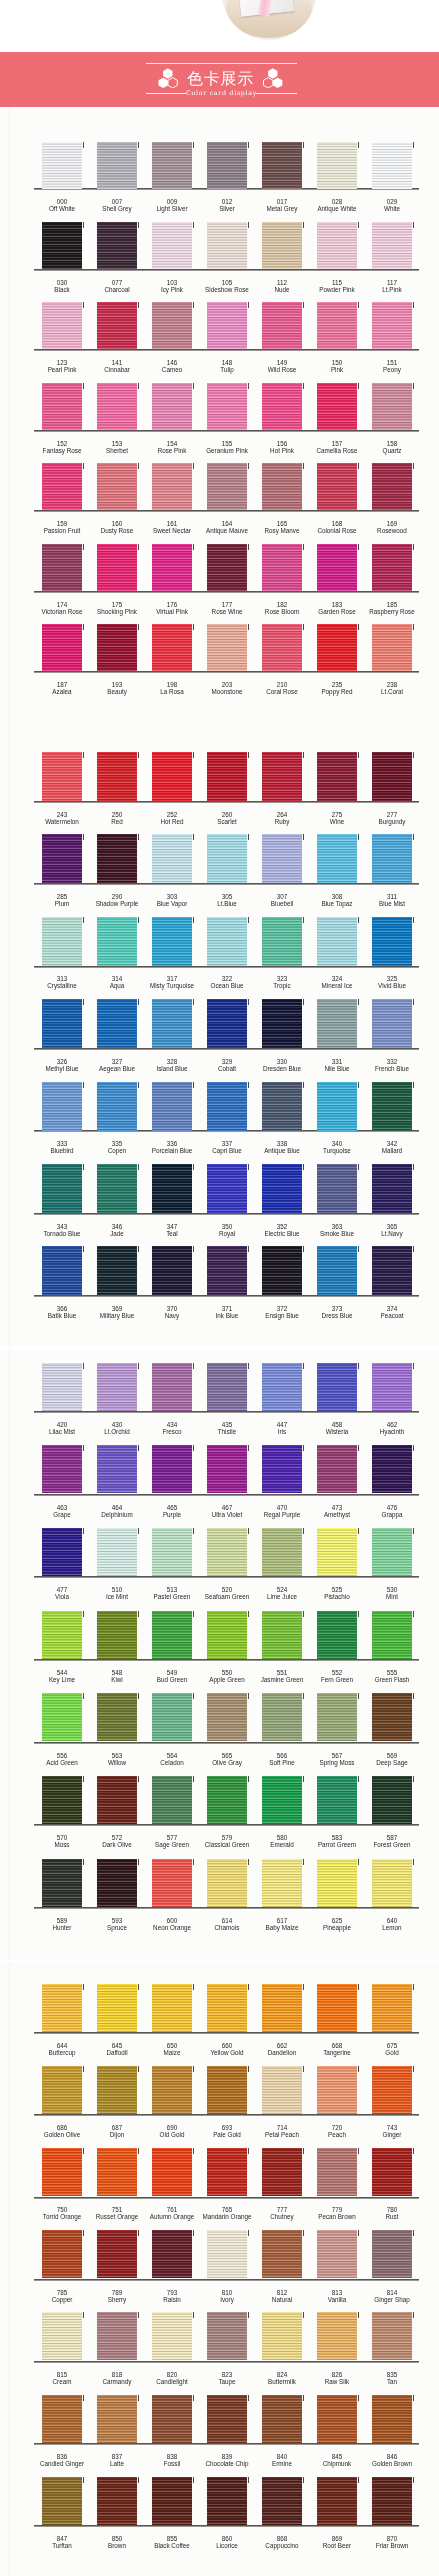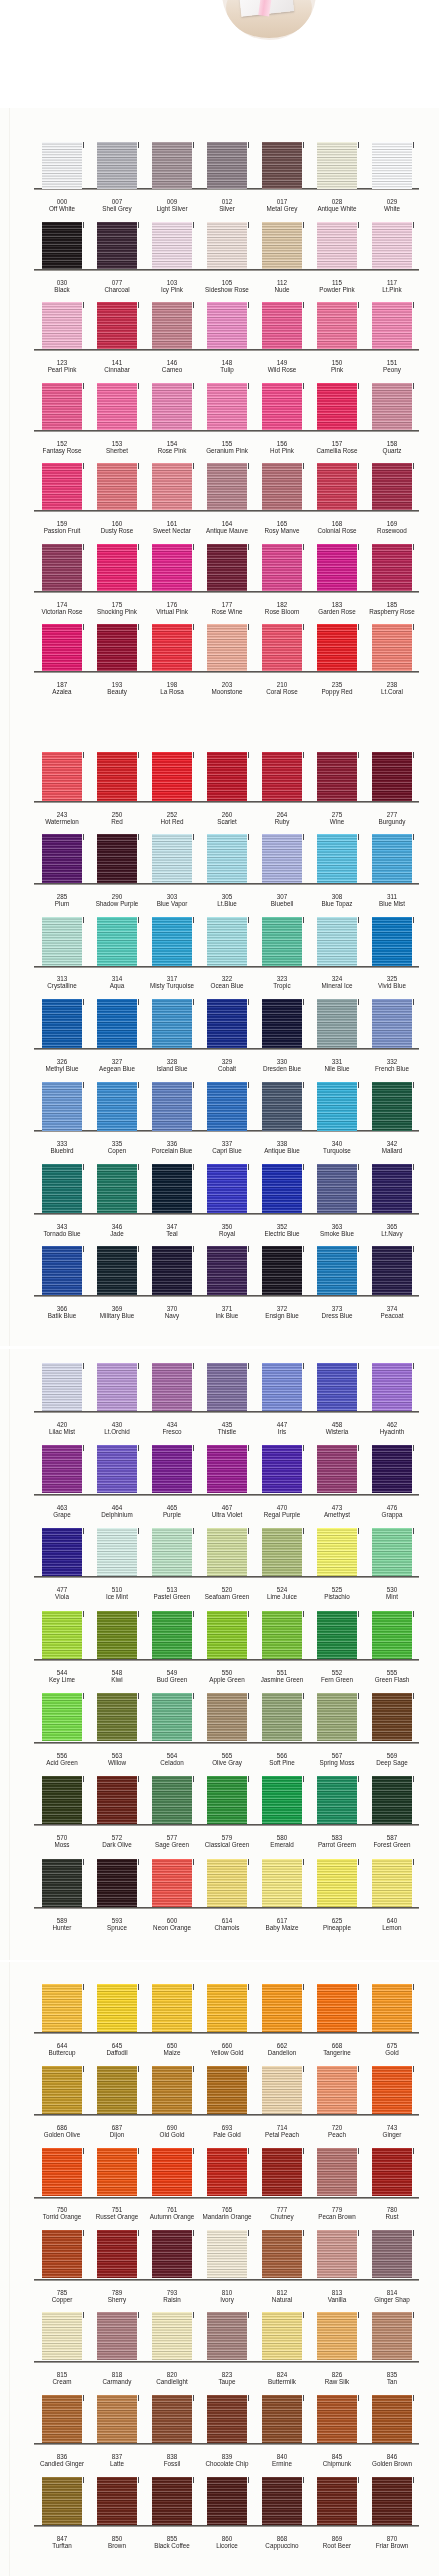--- a/index.html
+++ b/index.html
@@ -47,20 +47,37 @@
 <div id="page">
 <div class="hero">
  <div class="hero-circle">
   <div class="hero-plate"></div>
   <div class="hero-box"></div>
 
   <div class="hero-rib v1"></div>
 
  </div>
 </div>
+<div class="banner">
+ <div class="banner-rule"></div>
+ <div class="hexes" style="left:158px;top:16px"><svg width="20" height="20.3" viewBox="0 0 36 37" xmlns="http://www.w3.org/2000/svg">
+<path d="M17.6 0.6 L26.1 5.3 L26.1 14.7 L17.6 19.4 L9.1 14.7 L9.1 5.3 Z" fill="#ffffff"></path>
+<path d="M9.2 17.6 L17.7 22.3 L17.7 31.7 L9.2 36.4 L0.7 31.7 L0.7 22.3 Z" fill="#ffffff"></path>
+<path d="M26.5 17.6 L35.0 22.3 L35.0 31.7 L26.5 36.4 L18.0 31.7 L18.0 22.3 Z" fill="none" stroke="#ffffff" stroke-width="1.8"></path>
+</svg></div>
+ <div class="hexes" style="left:263px;top:16px"><svg width="20" height="20.3" viewBox="0 0 36 37" xmlns="http://www.w3.org/2000/svg">
+<path d="M17.6 0.6 L26.1 5.3 L26.1 14.7 L17.6 19.4 L9.1 14.7 L9.1 5.3 Z" fill="#ffffff"></path>
+<path d="M26.5 17.6 L35.0 22.3 L35.0 31.7 L26.5 36.4 L18.0 31.7 L18.0 22.3 Z" fill="#ffffff"></path>
+<path d="M9.2 17.6 L17.7 22.3 L17.7 31.7 L9.2 36.4 L0.7 31.7 L0.7 22.3 Z" fill="none" stroke="#ffffff" stroke-width="1.8"></path>
+</svg></div>
+ <div class="banner-title">色卡展示</div>
+ <div class="sub-line l"></div>
+ <div class="sub-line r"></div>
+ <div class="banner-sub">Color card display</div>
+</div>
 <div class="card" style="top:108px;height:642px">
   <div class="card-left"></div>
   <div class="row-edge" style="left:34px;top:80px;width:385px"></div>
    <div class="sw" style="left:42px;top:34px;width:40px;height:47px;background:#F4F5F7">
         <div class="rib" style="background:repeating-linear-gradient(180deg,rgba(255,255,255,.30) 0px,rgba(255,255,255,.05) 0.6px,rgba(0,0,0,.20) 1.1px,rgba(0,0,0,.05) 1.6px)"></div>
       </div>
    <div class="pin" style="left:83px;top:34px;height:6px"></div>
    <div class="lbl" style="left:29px;top:90px;width:66px">
         <span class="code">000</span>
         <span class="nm">Off White</span>

